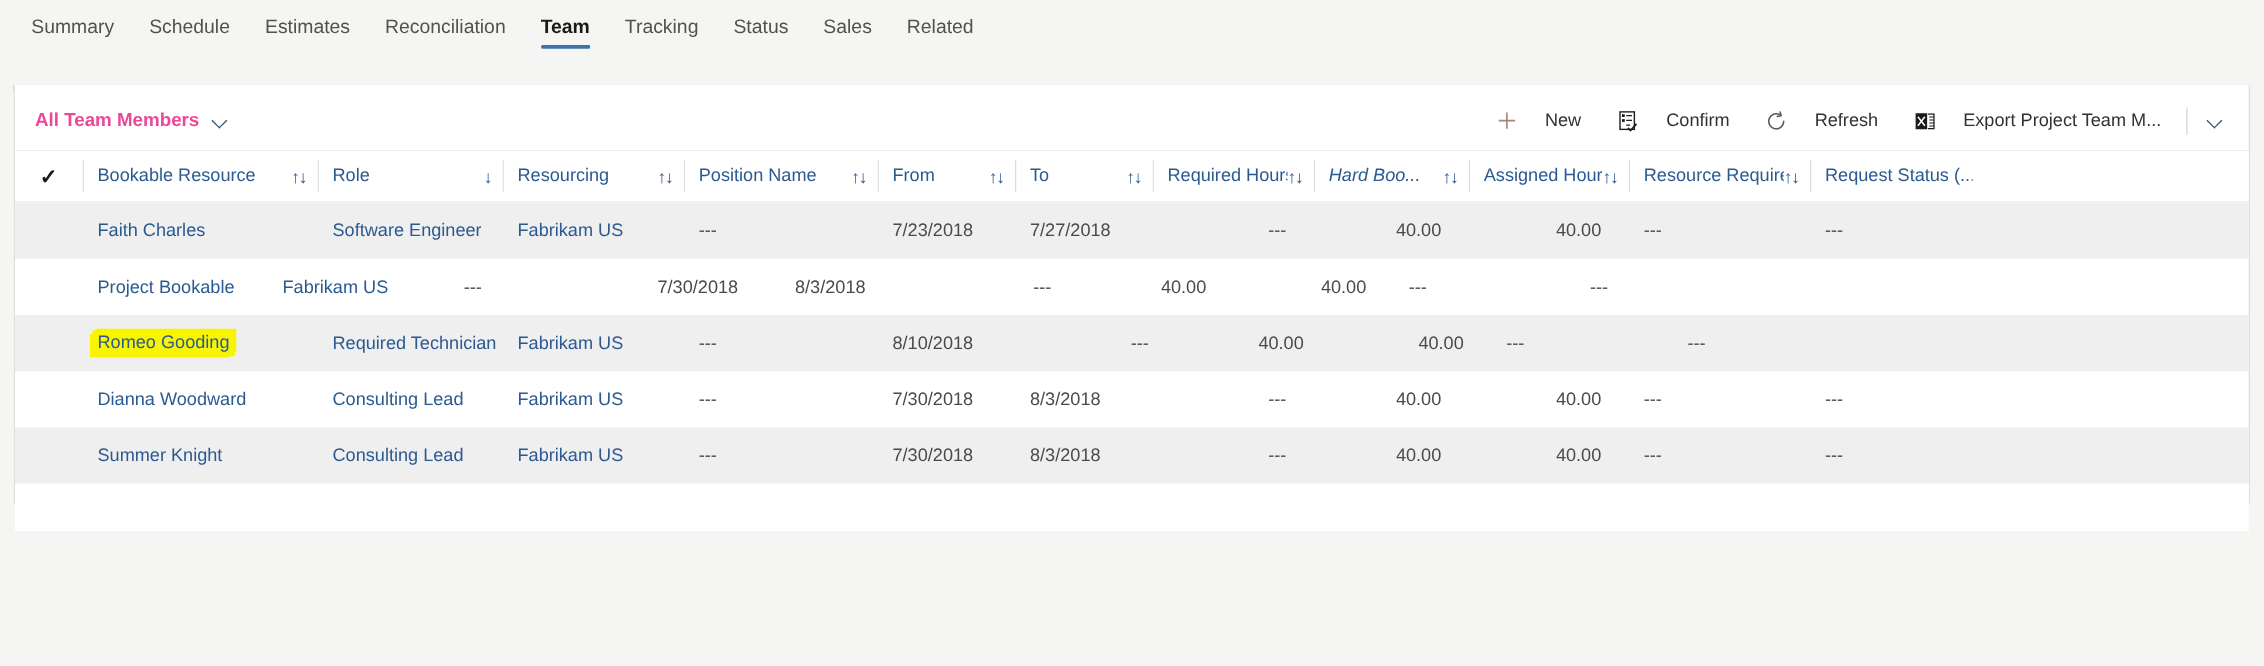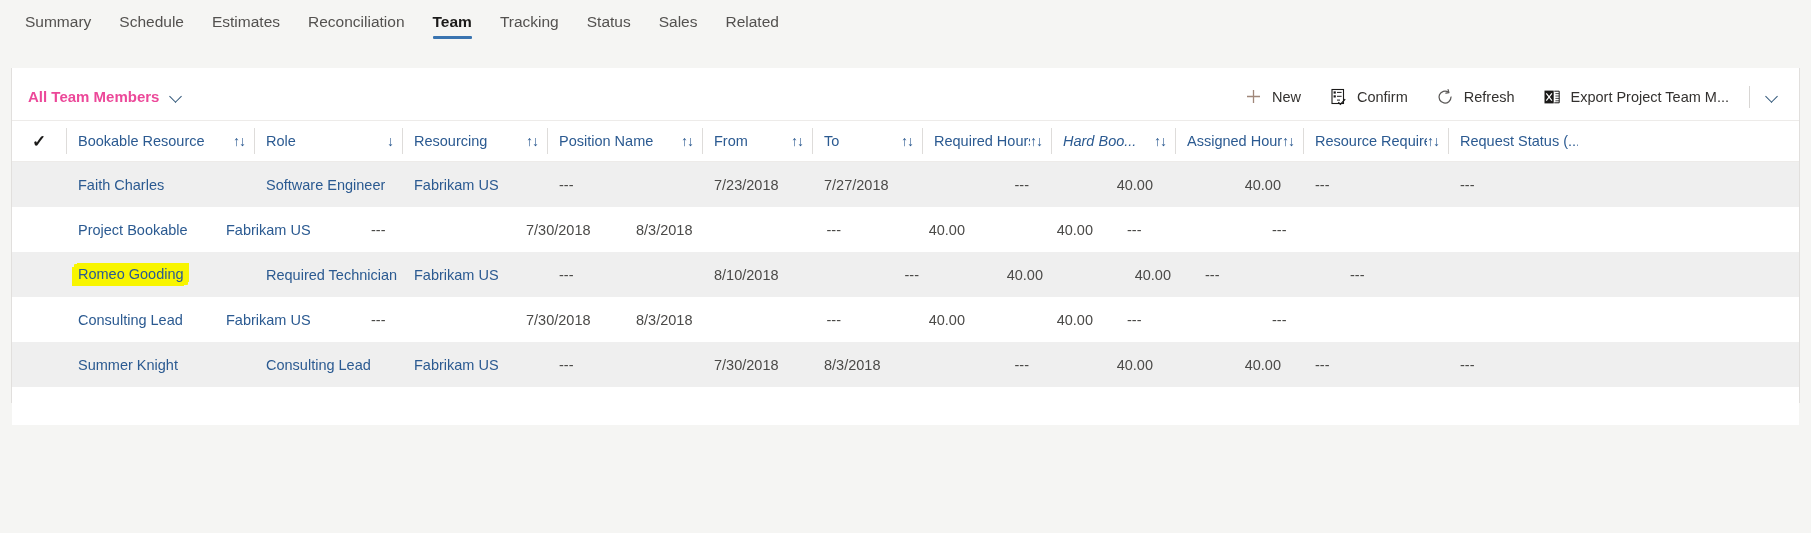--- a/index.html
+++ b/index.html
@@ -120,21 +120,21 @@
   .cmd-right {
     margin-left: auto;
     display: flex;
     align-items: center;
     height: 100%;
     padding-right: 5px;
   }
   .cmd {
     display: flex;
     align-items: center;
-    gap: 9px;
+    gap: 21px;
     padding: 6px 12px;
     margin: 0 2px;
     cursor: pointer;
     white-space: nowrap;
   }
   .cmd .cmd-label {
     font-size: 14.5px;
     color: #33312f;
   }
   .cmd-ic {
@@ -497,20 +497,23 @@
           </div>
           <div class="gcell" style="width: 145px; flex: 0 0 auto;">
             <span class="cellval">---</span>
           </div>
           <div class="gcell" style="width: 130px; flex: 0 0 auto;">
             <span class="cellval">---</span>
           </div>
         </div>
         <div class="grow">
           <div class="gcell col-check" style="flex: 0 0 auto;"></div>
+          <div class="gcell linkcell" style="width: 188px; flex: 0 0 auto;">
+            <span class="cellval">Dianna Woodward</span>
+          </div>
           <div class="gcell linkcell" style="width: 148px; flex: 0 0 auto;">
             <span class="cellval">Consulting Lead</span>
           </div>
           <div class="gcell linkcell" style="width: 145px; flex: 0 0 auto;">
             <span class="cellval">Fabrikam US</span>
           </div>
           <div class="gcell" style="width: 155px; flex: 0 0 auto;">
             <span class="cellval">---</span>
           </div>
           <div class="gcell" style="width: 110px; flex: 0 0 auto;">

